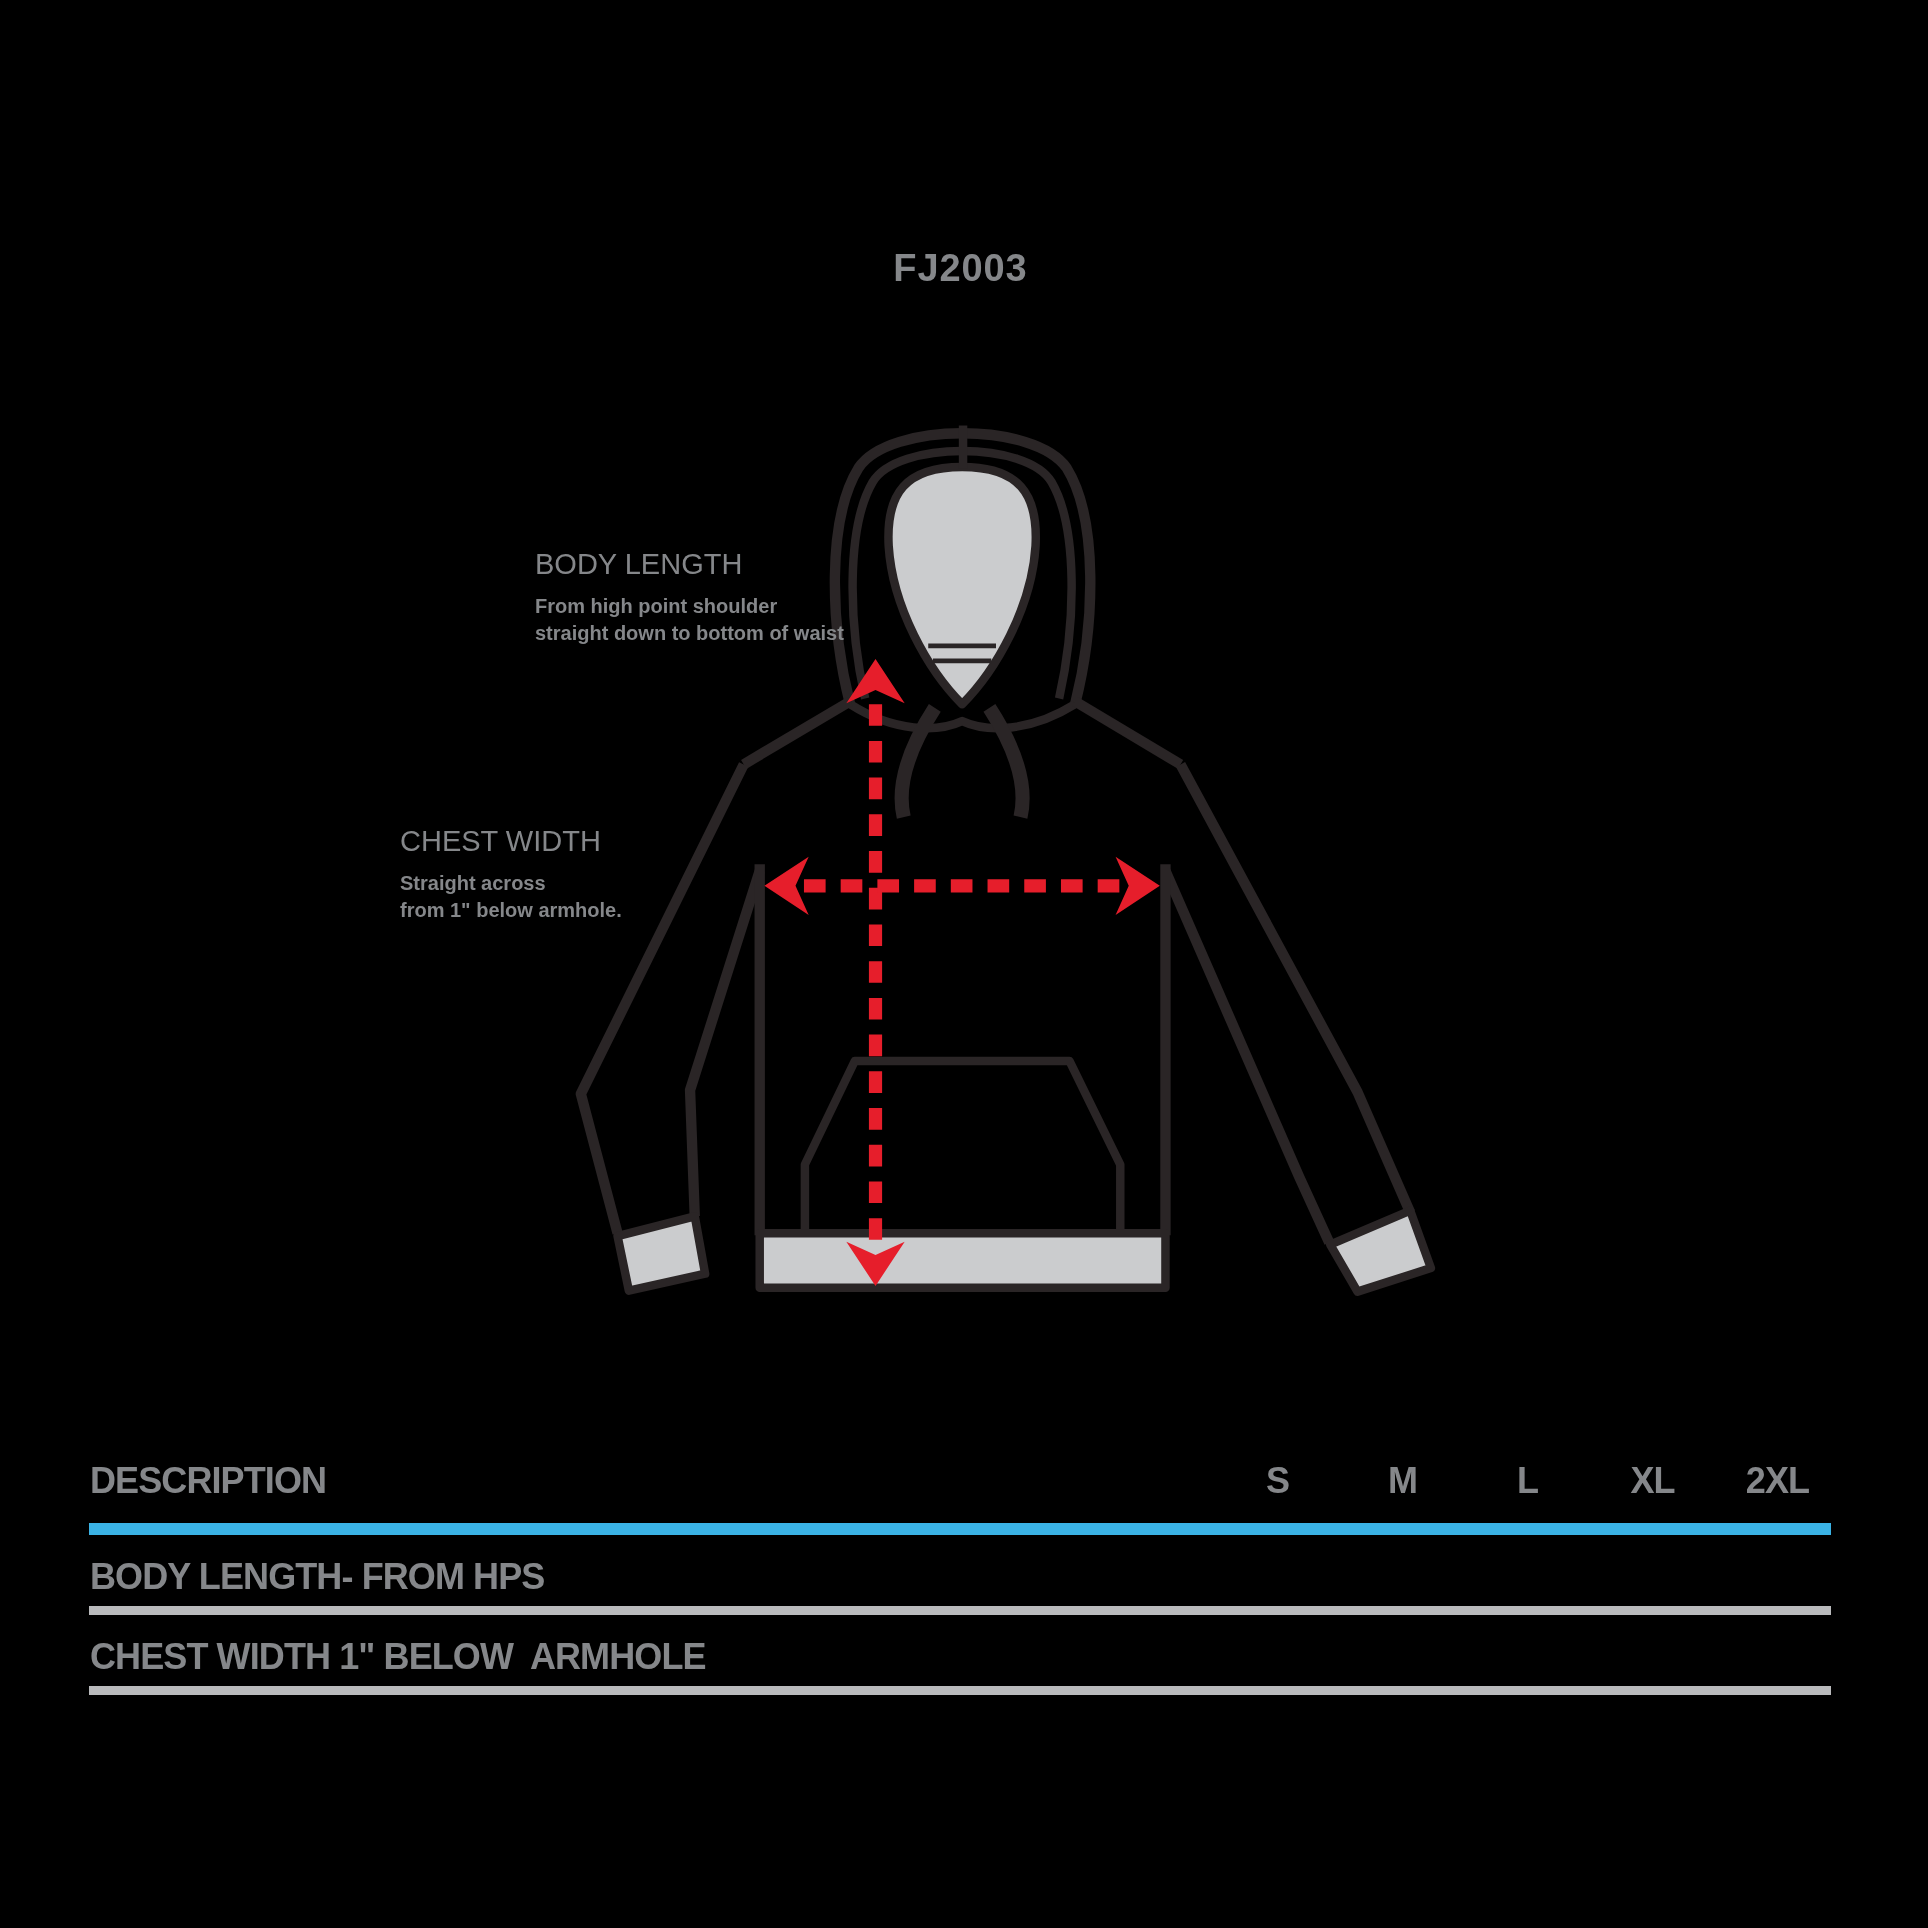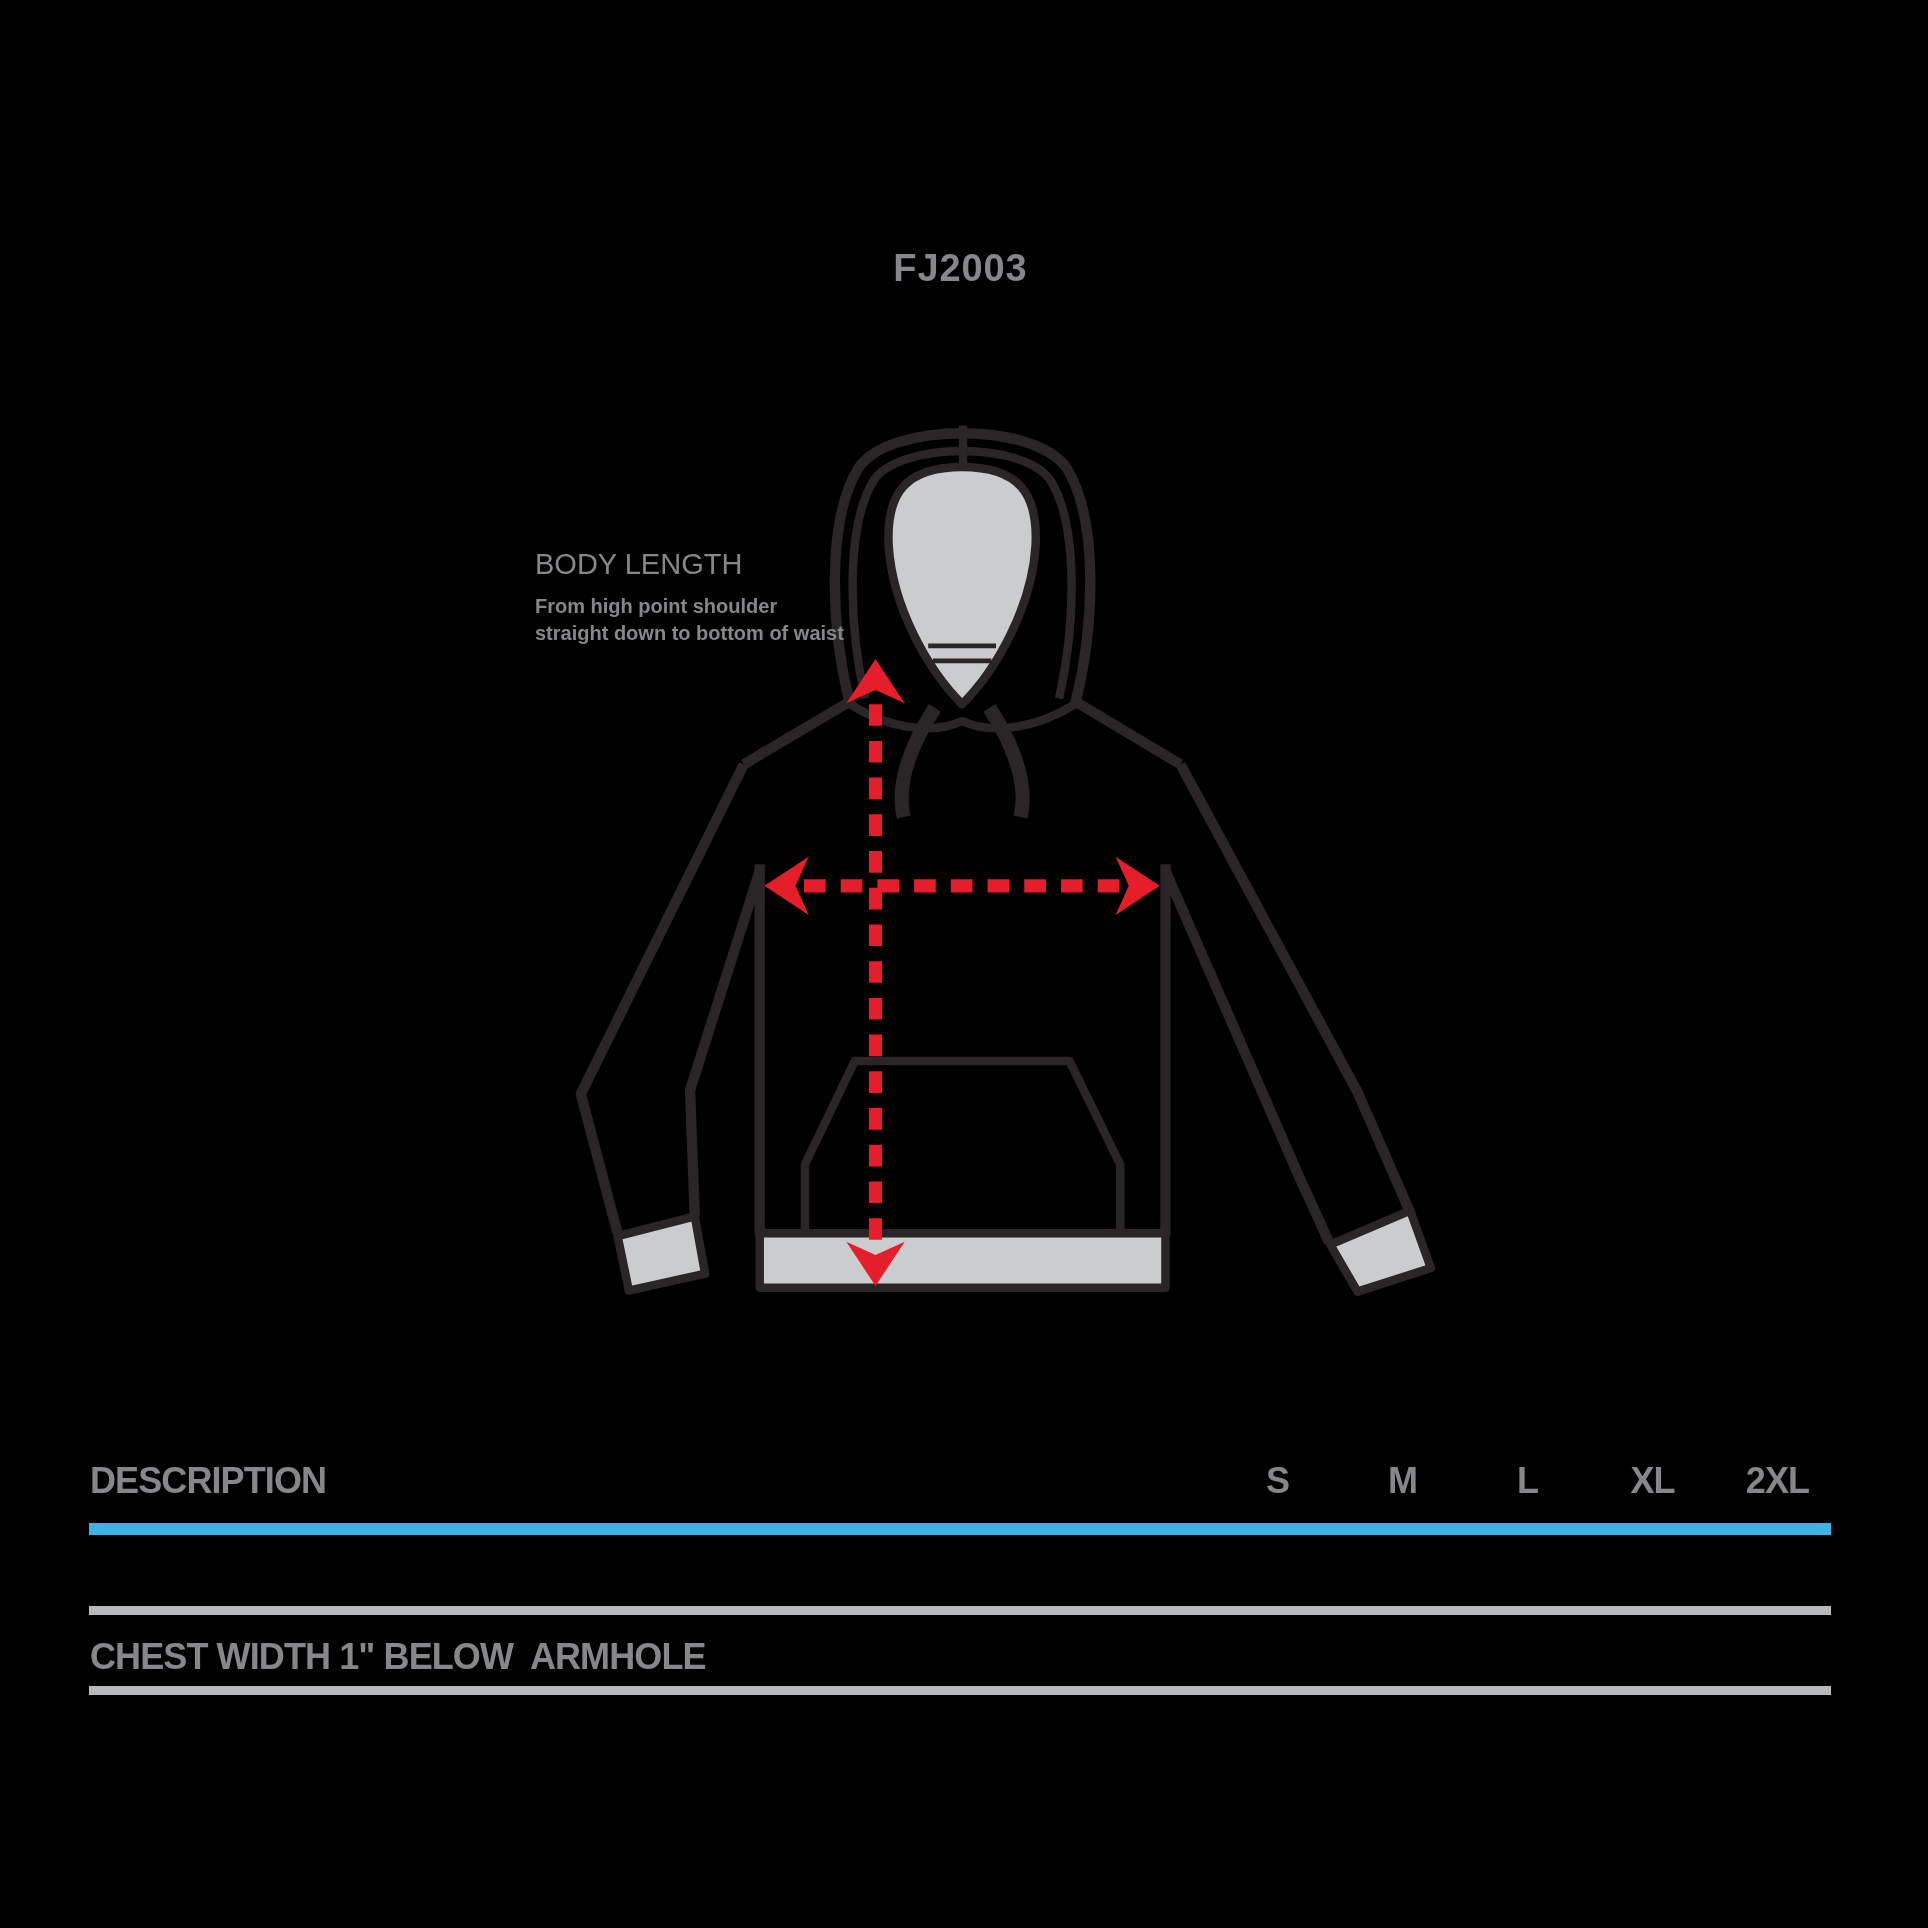--- a/index.html
+++ b/index.html
@@ -100,30 +100,38 @@
   </svg>
 
   <div class="callout bl-label">
     <span class="c-title">BODY LENGTH</span>
     <span class="c-sub">
       <span>From high point shoulder</span><br>
       <span>straight down to bottom of waist</span>
     </span>
   </div>
 
+  <div class="callout cw-label">
+    <span class="c-title">CHEST WIDTH</span>
+    <span class="c-sub">
+      <span>Straight across</span><br>
+      <span>from 1" below armhole.</span>
+    </span>
+  </div>
 
   <div class="tbl-text row-label" style="top:1460px;">DESCRIPTION</div>
   <div class="size-cols" style="top:1460px;">
     <span>S</span>
     <span>M</span>
     <span>L</span>
     <span>XL</span>
     <span>2XL</span>
   </div>
   <div class="hline blue" style="top:1523px;"></div>
 
+  <div class="tbl-text row-label" style="top:1556px;">BODY LENGTH- FROM HPS</div>
   <div class="hline gray" style="top:1606px;"></div>
 
   <div class="tbl-text row-label" style="top:1636px;">CHEST WIDTH 1" BELOW  ARMHOLE</div>
   <div class="hline gray" style="top:1686px;"></div>
 
 </div>
 
 
 </body></html>

